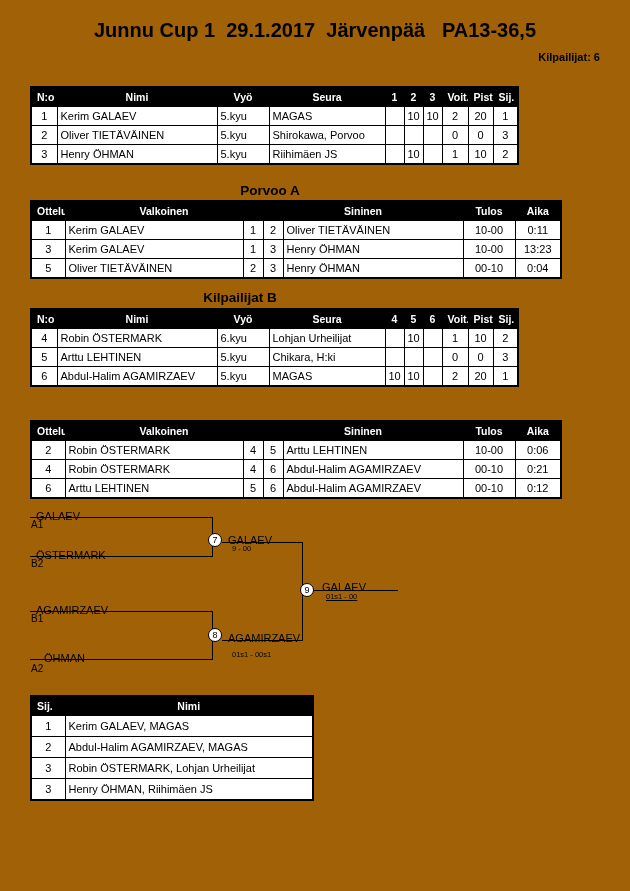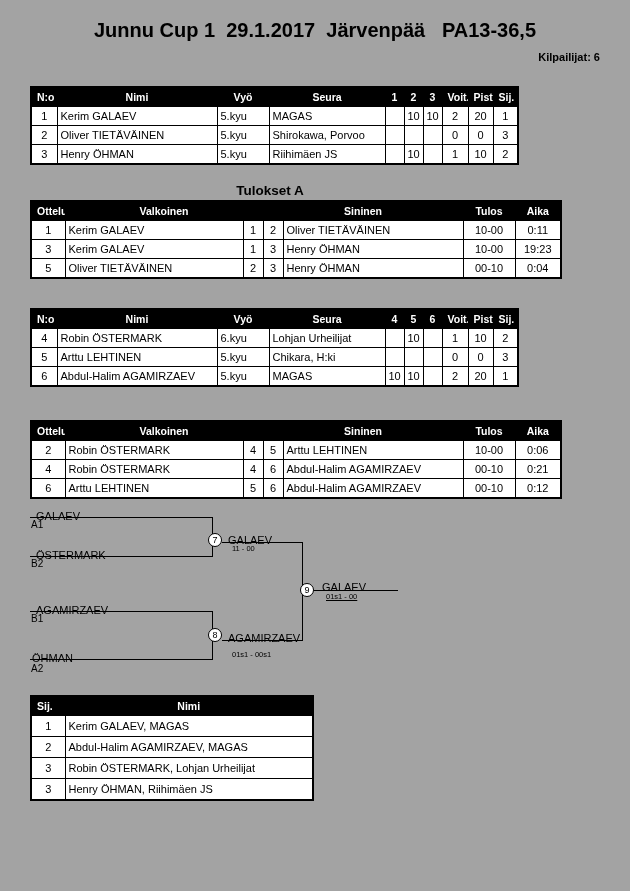--- a/index.html
+++ b/index.html
@@ -1,17 +1,17 @@
 <!DOCTYPE html>
 <html><head>
 <meta charset="utf-8">
 <style>
   html,body{margin:0;padding:0;}
   body{width:630px;height:891px;background:#fff;color:#000;font-family:"Liberation Sans",sans-serif;}
-  .page{position:relative;width:630px;height:891px;background:#a3a3a3;overflow:hidden;}
+  .page{position:relative;width:630px;height:891px;background:#a16207;overflow:hidden;}
   .title{position:absolute;top:19px;left:0;width:630px;text-align:center;font-size:20px;font-weight:700;white-space:pre;}
   .competitors{position:absolute;top:51px;right:30px;font-size:11px;font-weight:700;}
   .heading{position:absolute;font-size:13.5px;font-weight:700;text-align:center;}
   table.sheet{position:absolute;border-collapse:collapse;table-layout:fixed;background:#fff;border:2px solid #000;}
   .sheet th,.sheet td{border:1px solid #000;height:18px;font-size:11px;padding:0 3px;overflow:hidden;white-space:nowrap;vertical-align:middle;}
   .sheet thead th{background:#000;color:#fff;font-weight:700;font-size:10.5px;padding:0 5px;}
   .c{text-align:center;}
   .l{text-align:left;}
   .results-tbl td{height:20px;}
   .bracket{position:absolute;left:30px;top:503px;width:400px;height:176px;}
@@ -89,21 +89,21 @@
         <td class="c"></td>
         <td class="c">10</td>
         <td class="c"></td>
         <td class="c">1</td>
         <td class="c">10</td>
         <td class="c">2</td>
       </tr>
     </tbody>
   </table>
 
-  <div class="heading" style="top:183px;left:30px;width:480px;">Tulokset A</div>
+  <div class="heading" style="top:183px;left:30px;width:480px;">Porvoo A</div>
   <table class="sheet" style="left:30px;top:200px;width:530px;">
     <colgroup>
         <col style="width:34px">
         <col style="width:178px">
         <col style="width:20px">
         <col style="width:20px">
         <col style="width:180px">
         <col style="width:52px">
         <col style="width:46px">
       </colgroup>
@@ -126,34 +126,35 @@
         <td class="c">10-00</td>
         <td class="c">0:11</td>
       </tr>
       <tr>
         <td class="c">3</td>
         <td class="l">Kerim GALAEV</td>
         <td class="c">1</td>
         <td class="c">3</td>
         <td class="l">Henry ÖHMAN</td>
         <td class="c">10-00</td>
-        <td class="c">19:23</td>
+        <td class="c">13:23</td>
       </tr>
       <tr>
         <td class="c">5</td>
         <td class="l">Oliver TIETÄVÄINEN</td>
         <td class="c">2</td>
         <td class="c">3</td>
         <td class="l">Henry ÖHMAN</td>
         <td class="c">00-10</td>
         <td class="c">0:04</td>
       </tr>
     </tbody>
   </table>
 
+  <div class="heading" style="top:290px;left:30px;width:420px;">Kilpailijat B</div>
   <table class="sheet" style="left:30px;top:308px;width:487px;">
     <colgroup>
         <col style="width:26px">
         <col style="width:160px">
         <col style="width:52px">
         <col style="width:116px">
         <col style="width:19px">
         <col style="width:19px">
         <col style="width:19px">
         <col style="width:26px">
@@ -277,25 +278,25 @@
       <line x1="272.5" y1="39.5" x2="272.5" y2="137.5" stroke="#000" stroke-width="1"></line>
       <line x1="284" y1="87.5" x2="368" y2="87.5" stroke="#000" stroke-width="1"></line>
     </svg>
 
     <div class="b-name" style="left:6px;top:1px;">GALAEV</div>
     <div class="b-seed" style="left:1px;top:16px;">A1</div>
     <div class="b-name" style="left:6px;top:40px;">ÖSTERMARK</div>
     <div class="b-seed" style="left:1px;top:55px;">B2</div>
     <div class="b-node" style="left:178px;top:30px;">7</div>
     <div class="b-name" style="left:198px;top:25px;">GALAEV</div>
-    <div class="b-score" style="left:202px;top:41px;">11 - 00</div>
+    <div class="b-score" style="left:202px;top:41px;">9 - 00</div>
 
     <div class="b-name" style="left:6px;top:95px;">AGAMIRZAEV</div>
     <div class="b-seed" style="left:1px;top:110px;">B1</div>
-    <div class="b-name" style="left:2px;top:143px;">ÖHMAN</div>
+    <div class="b-name" style="left:14px;top:143px;">ÖHMAN</div>
     <div class="b-seed" style="left:1px;top:160px;">A2</div>
     <div class="b-node" style="left:178px;top:125px;">8</div>
     <div class="b-name" style="left:198px;top:123px;">AGAMIRZAEV</div>
     <div class="b-score" style="left:202px;top:139px;margin-top:8px;">01s1 - 00s1</div>
 
     <div class="b-node" style="left:270px;top:80px;">9</div>
     <div class="b-name" style="left:292px;top:72px;">GALAEV</div>
     <div class="b-score" style="left:296px;top:89px;text-decoration:underline;">01s1 - 00</div>
   </div>
 

